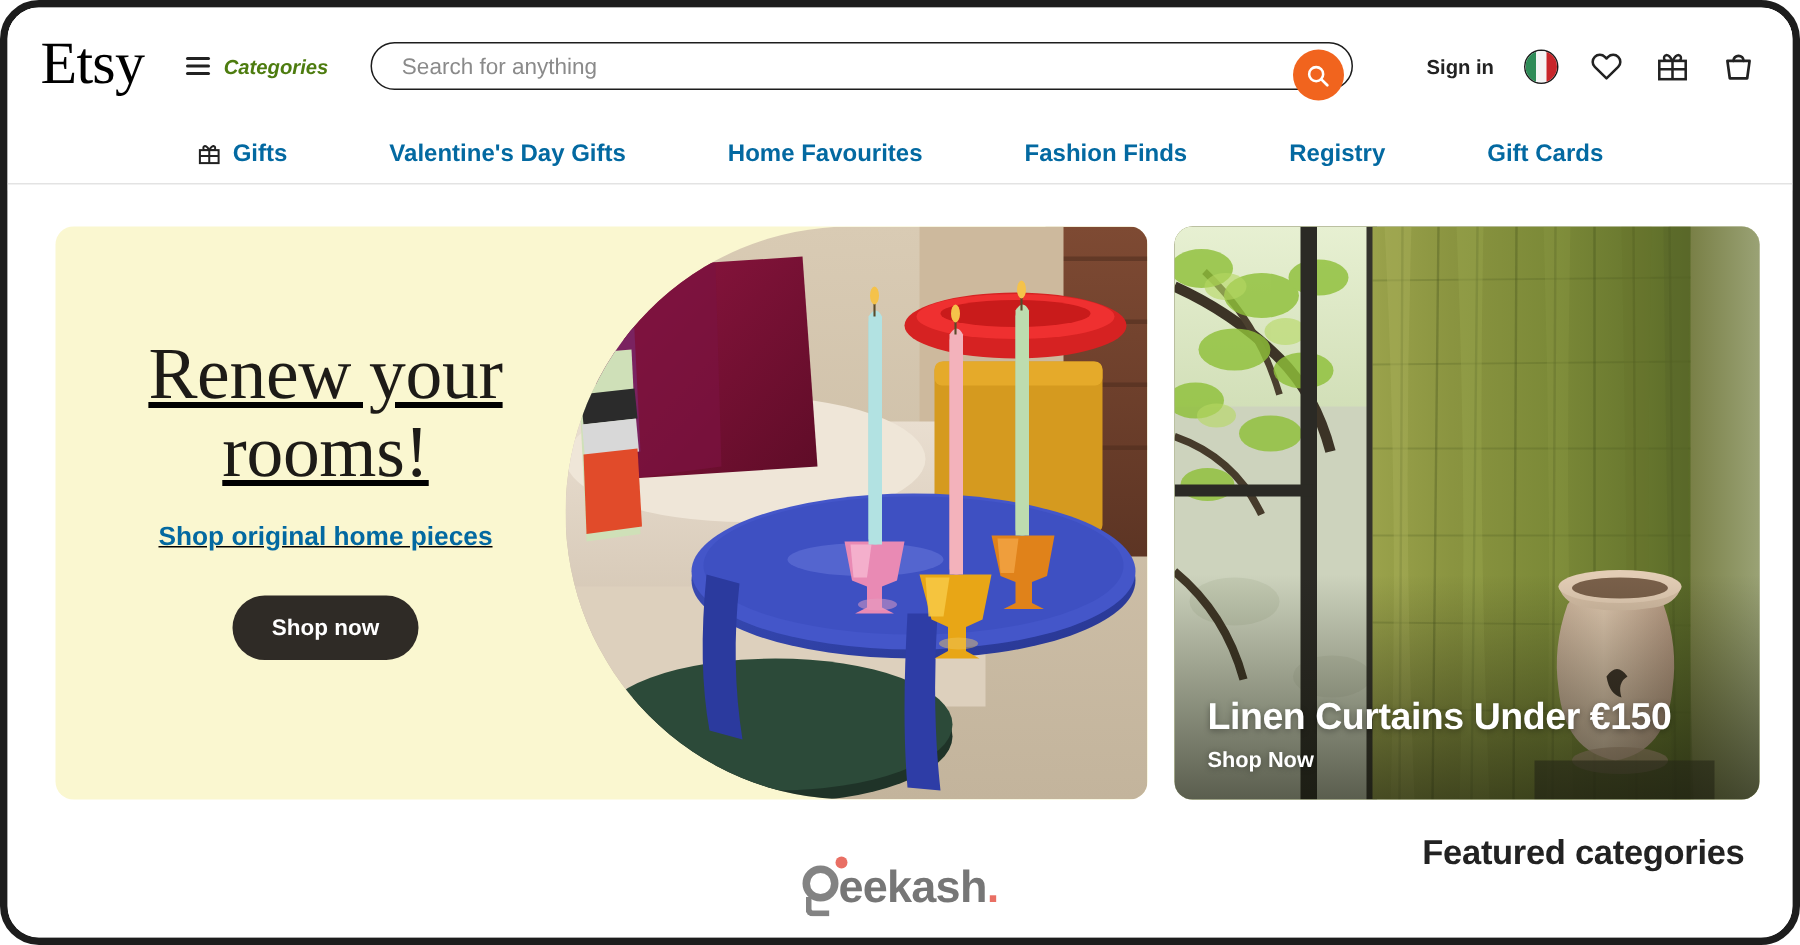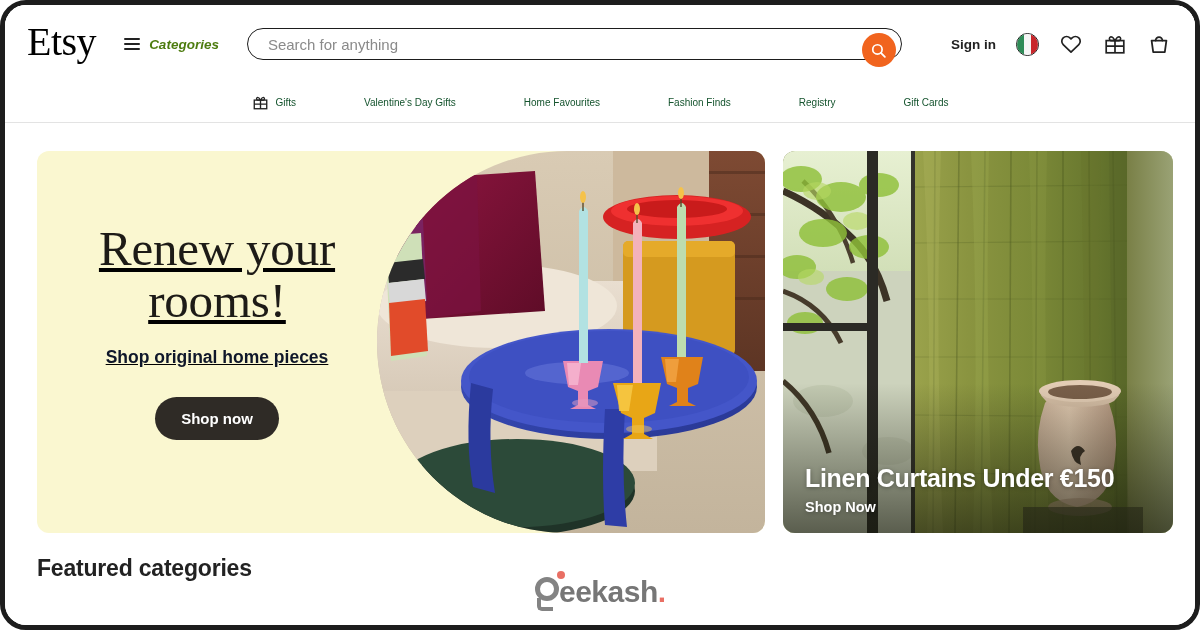--- a/index.html
+++ b/index.html
@@ -135,26 +135,27 @@
     align-items: center;
     justify-content: center;
     gap: 0;
     height: 40px;
     border-bottom: 1px solid #e3e3e3;
   }
   .nav-item {
     display: flex;
     align-items: center;
     gap: 7px;
-    font-size: 10px;
-    color: #14532d;
+    font-size: 16px;
+    color: #0369a1;
     text-decoration: none;
     padding: 0 34px;
     cursor: pointer;
     white-space: nowrap;
+    font-weight: bold;
   }
 
   
   #hero-row {
     display: flex;
     gap: 18px;
     padding: 24px 30px 0 32px;
   }
 
   
@@ -181,21 +182,21 @@
     font-size: 49px;
     line-height: 1.06;
     color: #1d1b17;
     font-weight: 400;
     letter-spacing: -0.2px;
   }
   #hero-subheadline {
     margin-top: 20px;
     font-size: 17.5px;
     font-weight: 700;
-    color: #0f172a;
+    color: #0369a1;
   }
   #hero-shop-now-button {
     display: inline-block;
     margin-top: 29px;
     background: #2f2b26;
     color: #ffffff;
     font-size: 15px;
     font-weight: 700;
     padding: 13px 26px;
     border-radius: 26px;
@@ -252,20 +253,21 @@
     font-weight: 700;
     color: #ffffff;
     text-shadow: 0 1px 4px rgba(0,0,0,0.35);
   }
 
   
   #bottom-strip {
     position: relative;
     height: 70px;
     padding: 22px 32px 0 32px;
+    text-align: right;
   }
   #featured-categories-heading {
     font-size: 23px;
     font-weight: 700;
     color: #222222;
     letter-spacing: -0.2px;
   }
   #geekash-watermark {
     position: absolute;
     left: 533px;

